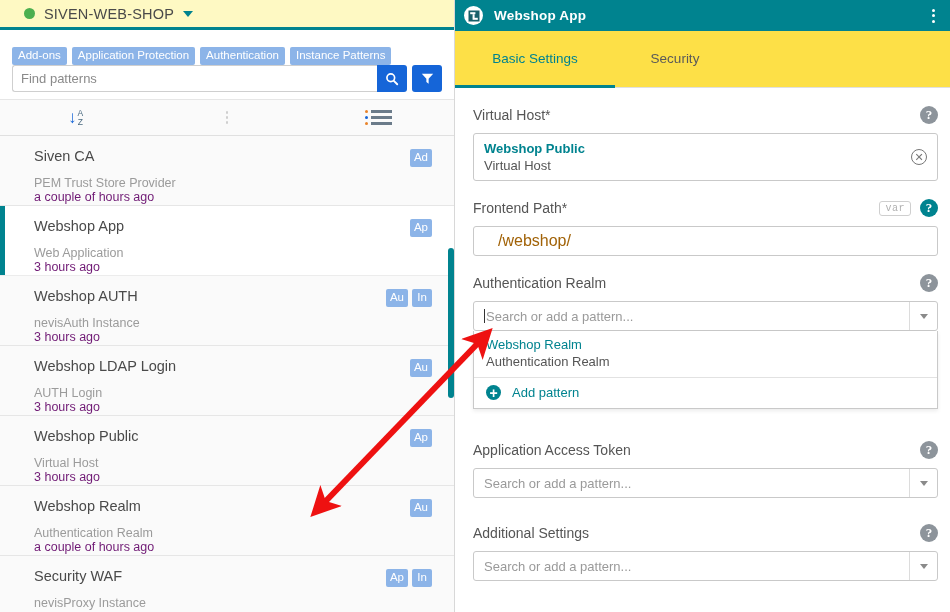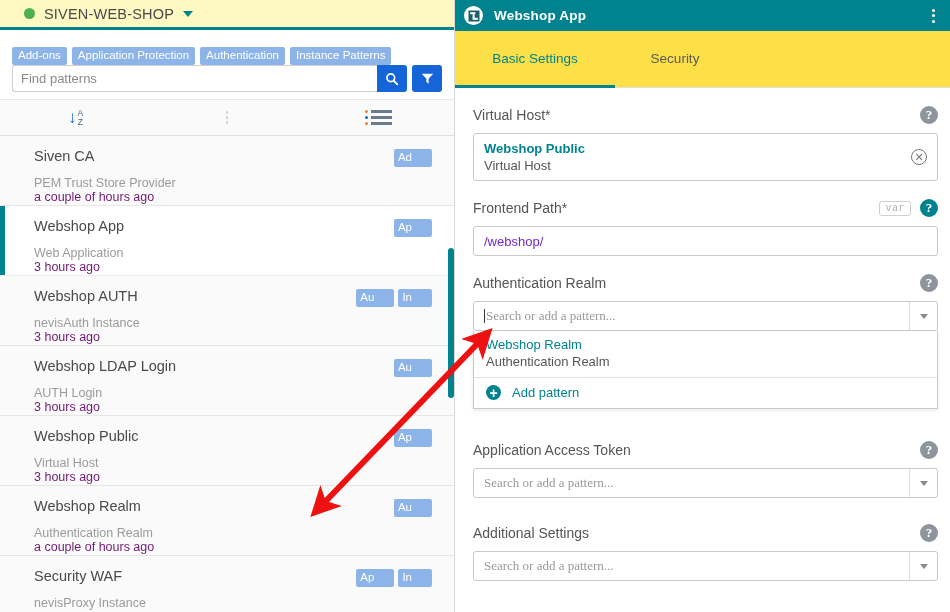--- a/index.html
+++ b/index.html
@@ -93,21 +93,21 @@
   .pattern-item.selected { background:#ffffff; border-bottom-color:#ececec; }
   .pattern-item.selected::before {
     content:""; position:absolute; left:0; top:0; bottom:0; width:5px;
     background:#00838f;
   }
   .pi-title-row { display:flex; align-items:flex-start; justify-content:space-between; }
   .pi-title { font-size:14.5px; color:#4a4a4a; }
   .pi-badges { display:flex; gap:4px; margin-top:1px; }
   .badge {
     background:#8cb4e8; color:#fff; font-size:11.5px; line-height:15px;
-    padding:1px 20px 2px 4px; border-radius:2px; min-width:20px; text-align:center;
+    padding:1px 4px 2px 4px; border-radius:2px; min-width:20px; text-align:center;
   }
   .pi-sub-row { display:flex; align-items:baseline; justify-content:space-between; margin-top:9px;flex-direction:column; }
   .pi-subtitle { font-size:12.5px; color:#9b9b9b; }
   .pi-time { font-size:12.5px; color:#701a75; }
   #left-scrollbar {
     position:absolute; right:0; width:6px; top:248px; height:150px;
     background:#00838f; border-radius:3px;
   }
   
   #right-panel {
@@ -170,25 +170,25 @@
   .input-box.tall { height:48px; padding:5px 10px; align-items:center; }
   .chip-text { flex:1 1 auto; }
   .chip-primary { color:#00838f; font-size:13px; line-height:16px; font-weight:bold; }
   .chip-secondary { color:#555; font-size:13px; line-height:17px; }
   .clear-icon {
     width:16px; height:16px; border-radius:50%;
     border:1.5px solid #777; color:#777;
     display:flex; align-items:center; justify-content:center;
     font-size:11px; line-height:1; cursor:pointer; flex:0 0 auto;
   }
-  .text-value { font-size:13px; color:#6d28d9; }
+  .text-value { font-size:16px; color:#a16207;margin-left:14px; }
   .placeholder { font-size:13px; color:#9a9a9a; flex:1 1 auto; }
   .select-box {
     border:1px solid #c9c9c9; border-radius:3px; background:#fff;
-    display:flex; align-items:stretch; height:30px;font-family:Liberation Serif, serif;
+    display:flex; align-items:stretch; height:30px;
   }
   .select-box .sel-text { flex:1 1 auto; display:flex; align-items:center; padding:0 10px; }
   .sel-caret-cell {
     width:28px; border-left:1px solid #dcdcdc;
     display:flex; align-items:center; justify-content:center; cursor:pointer;
   }
   .sel-caret {
     width:0; height:0;
     border-left:4.5px solid transparent; border-right:4.5px solid transparent;
     border-top:5px solid #8a8a8a;

